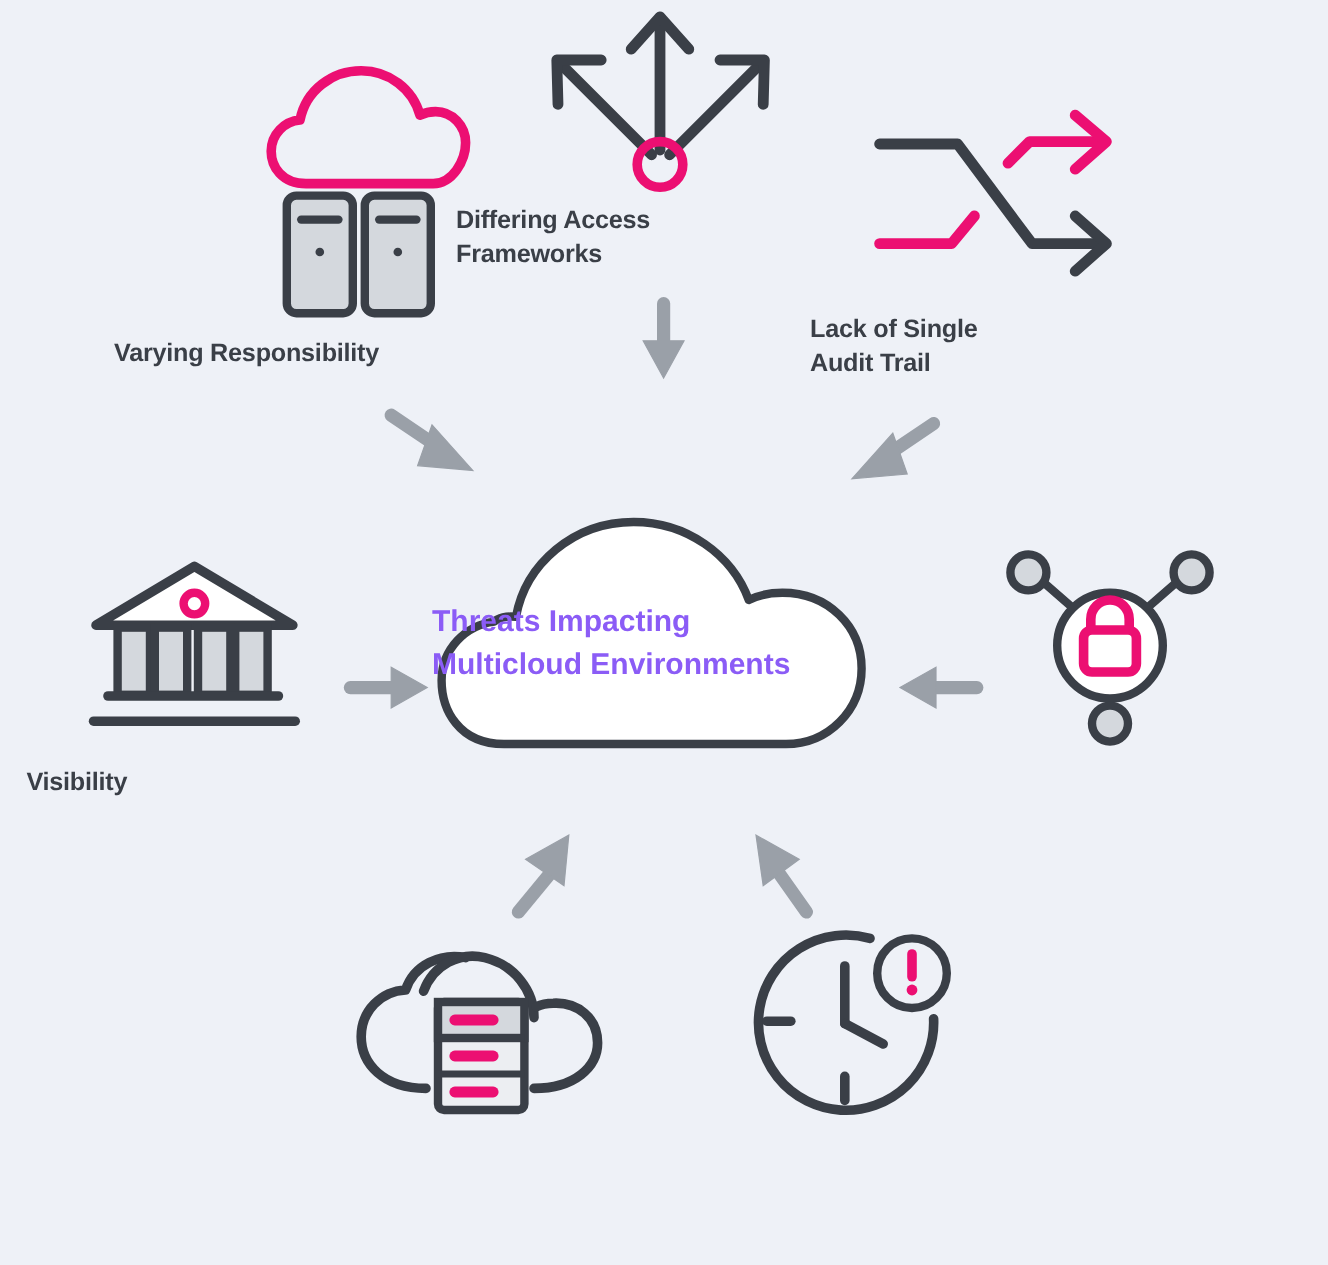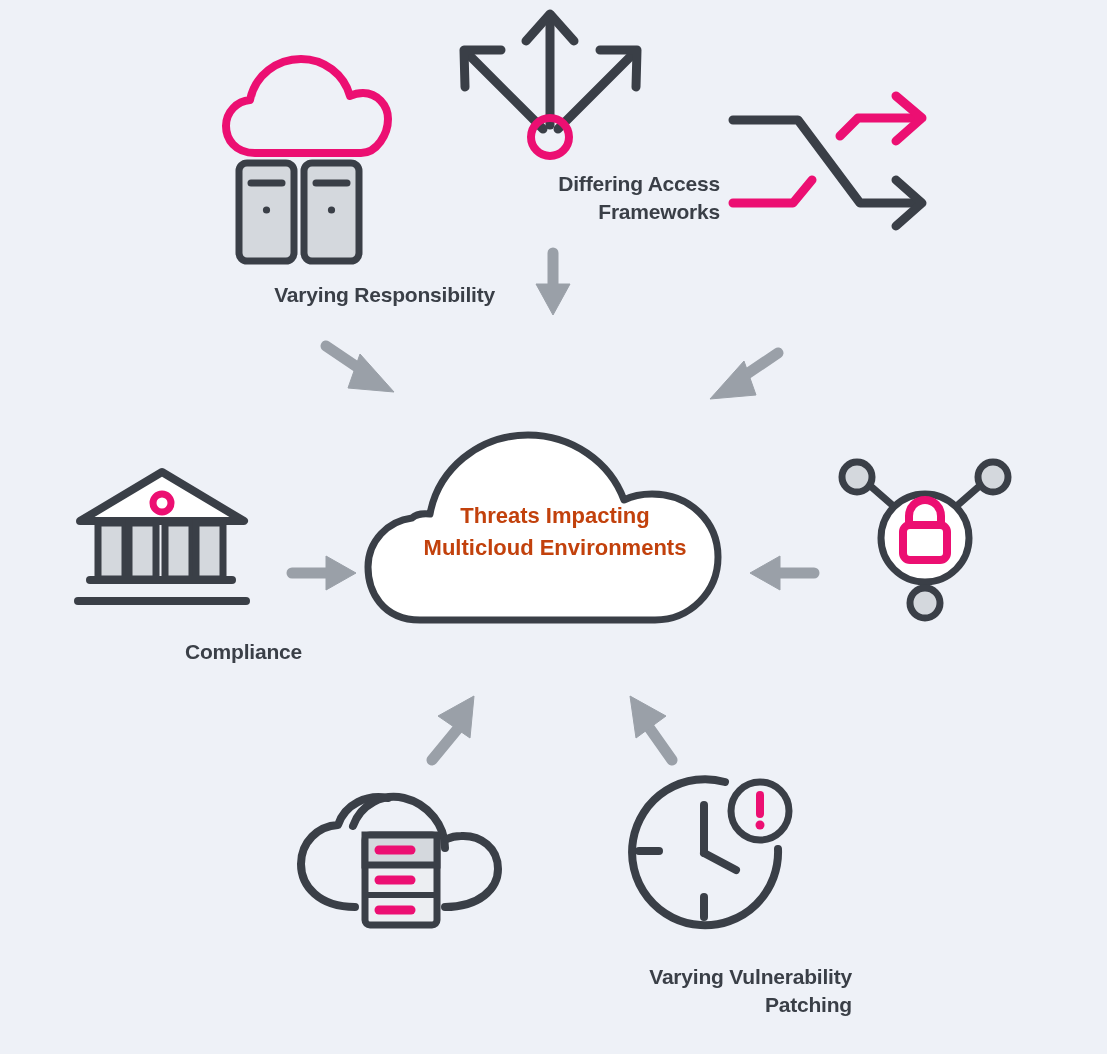--- a/index.html
+++ b/index.html
@@ -7,35 +7,35 @@
     width:1107px;height:1054px;
     background:#eef1f7;
     font-family:"Liberation Sans", sans-serif;
     overflow:hidden;
   }
   #stage{position:relative;width:1107px;height:1054px;}
 
   .node{position:absolute;}
   .label{
     position:absolute;
-    text-align:right;
+    text-align:left;
     font-weight:bold;
     color:#3a3f४7;
     color:#3a3f47;
     font-size:21px;
     line-height:1.33;
     letter-spacing:-0.2px;
     white-space:pre-line;
   }
   .center-text{
     position:absolute;
-    text-align:center;
+    text-align:left;
     font-weight:bold;
-    color:#c2410c;
-    font-size:22px;
+    color:#8b5cf6;
+    font-size:25px;
     line-height:1.45;
     white-space:pre-line;
   }
   svg{display:block;overflow:visible;}
 </style>
 </head>
 <body>
 
 <div id="stage">
 
@@ -107,37 +107,39 @@
         <polyline points="168,72 194,95 168,118"></polyline>
       </g>
 
       <g fill="none" stroke="#ec0f72" stroke-width="9" stroke-linecap="round" stroke-linejoin="round">
         <polyline points="5,95 65,95 84,72"></polyline>
         <polyline points="112,28 130,10 192,10"></polyline>
         <polyline points="168,-12 194,10 168,33"></polyline>
       </g>
     </svg>
   </div>
+  <div class="label" style="left:675px;top:261px;width:300px;">Lack of Single
+Audit Trail</div>
 
   <div class="node" style="left:72px;top:465px;">
     <svg width="180" height="150" viewBox="0 0 180 150">
 
       <path d="M 8 56 L 90 7 L 172 56 Z" fill="#ffffff" stroke="#3a3f47" stroke-width="8" stroke-linejoin="round"></path>
       <circle cx="90" cy="38" r="9" fill="none" stroke="#ec0f72" stroke-width="7"></circle>
 
       <rect x="26" y="58" width="27" height="56" fill="#d4d8dd" stroke="#3a3f47" stroke-width="7"></rect>
       <rect x="57" y="58" width="27" height="56" fill="#d4d8dd" stroke="#3a3f47" stroke-width="7"></rect>
       <rect x="93" y="58" width="27" height="56" fill="#d4d8dd" stroke="#3a3f47" stroke-width="7"></rect>
       <rect x="124" y="58" width="27" height="56" fill="#d4d8dd" stroke="#3a3f47" stroke-width="7"></rect>
 
       <line x1="18" y1="115" x2="160" y2="115" stroke="#3a3f47" stroke-width="8" stroke-linecap="round"></line>
       <line x1="6" y1="136" x2="174" y2="136" stroke="#3a3f47" stroke-width="8" stroke-linecap="round"></line>
     </svg>
   </div>
-  <div class="label" style="left:22px;top:638px;width:280px;">Compliance</div>
+  <div class="label" style="left:22px;top:638px;width:280px;">Visibility</div>
 
   <div class="node" style="left:835px;top:455px;">
     <svg width="180" height="165" viewBox="0 0 180 165">
       <g stroke="#3a3f47" stroke-width="7" fill="none" stroke-linecap="round">
         <line x1="32" y1="28" x2="64" y2="56"></line>
         <line x1="148" y1="28" x2="116" y2="56"></line>
         <line x1="90" y1="114" x2="90" y2="140"></line>
       </g>
       <circle cx="90" cy="83" r="44" fill="#ffffff" stroke="#3a3f47" stroke-width="7"></circle>
       <circle cx="22" cy="22" r="15" fill="#d4d8dd" stroke="#3a3f47" stroke-width="7"></circle>
@@ -181,22 +183,20 @@
       <line x1="92" y1="83" x2="124" y2="100" stroke="#3a3f47" stroke-width="8" stroke-linecap="round"></line>
 
       <line x1="27" y1="81" x2="47" y2="81" stroke="#3a3f47" stroke-width="8" stroke-linecap="round"></line>
       <line x1="92" y1="127" x2="92" y2="147" stroke="#3a3f47" stroke-width="8" stroke-linecap="round"></line>
 
       <circle cx="148" cy="41" r="29" fill="#eef1f7" stroke="#3a3f47" stroke-width="7"></circle>
       <line x1="148" y1="25" x2="148" y2="44" stroke="#ec0f72" stroke-width="8" stroke-linecap="round"></line>
       <circle cx="148" cy="55" r="4.5" fill="#ec0f72"></circle>
     </svg>
   </div>
-  <div class="label" style="left:552px;top:963px;width:300px;">Varying Vulnerability
-Patching</div>
 
   <div class="node" style="left:320px;top:340px;">
     <svg width="85" height="60" viewBox="0 0 85 60">
       <g fill="#9aa0a8" stroke="#9aa0a8">
         <line x1="6" y1="6" x2="46" y2="33" stroke-width="11" stroke-linecap="round"></line>
         <polygon points="40,14 74,52 28,48"></polygon>
       </g>
     </svg>
   </div>
 

